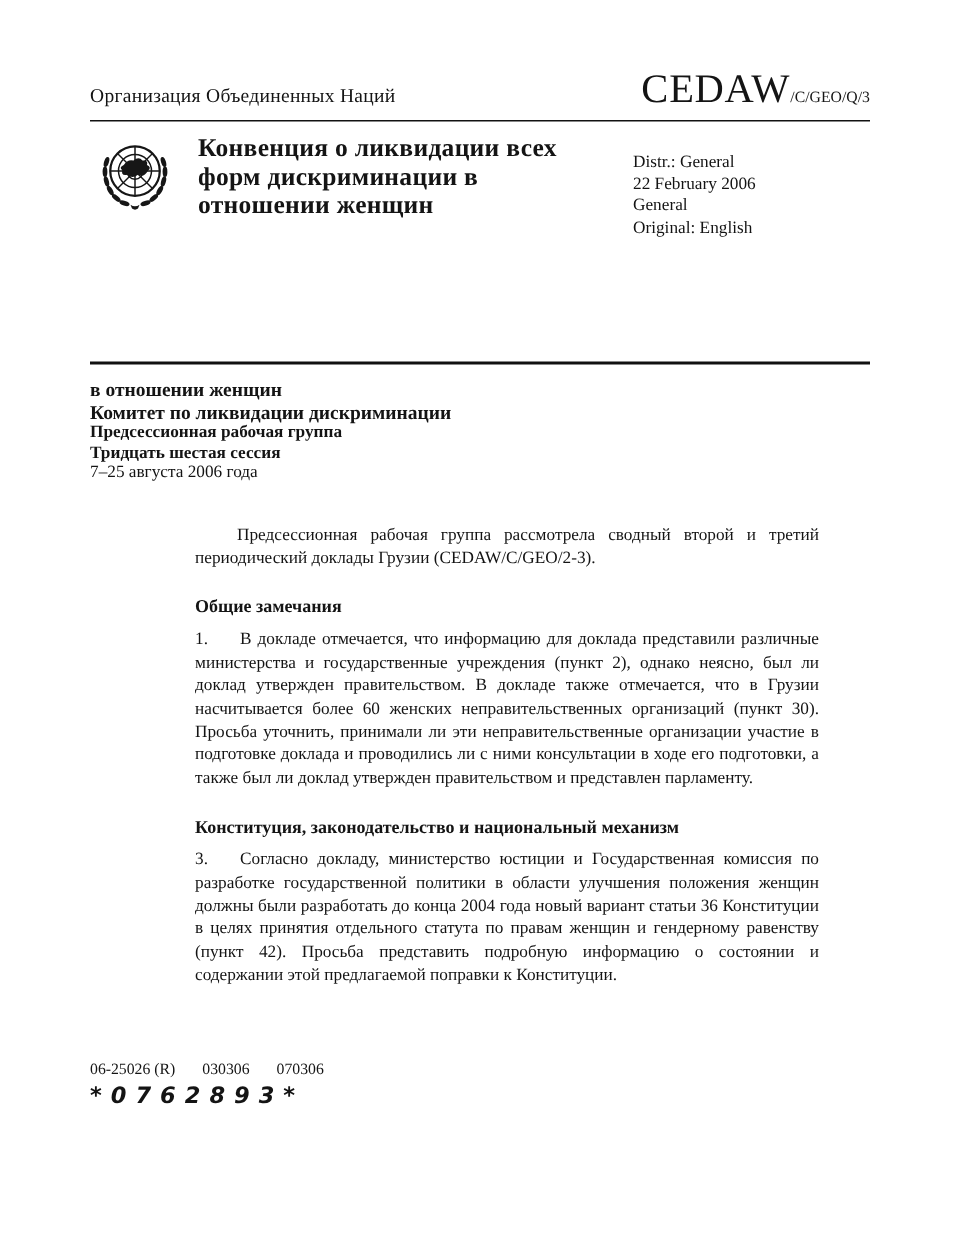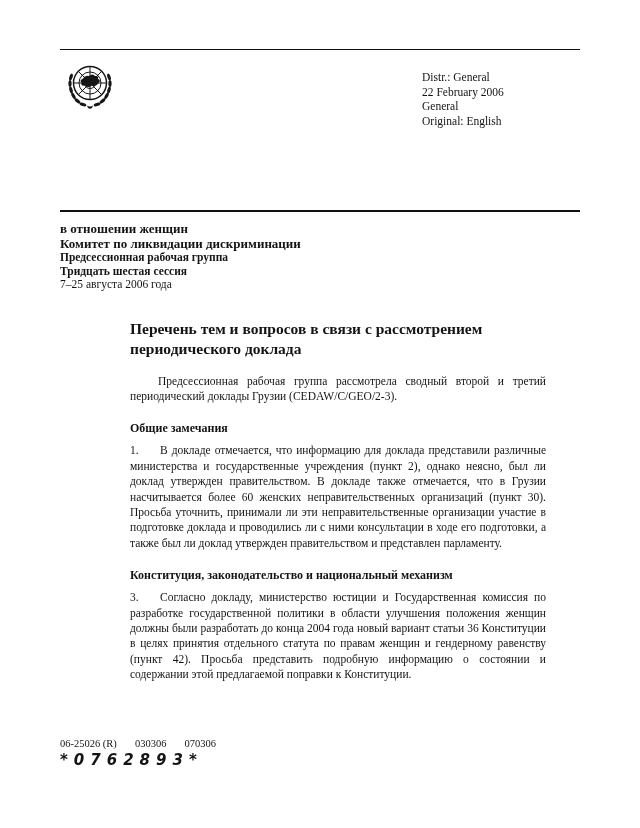--- a/index.html
+++ b/index.html
@@ -89,38 +89,42 @@
     margin-top: 17px;
   }
   .para { margin-top: 7px; }
   .para + .para { margin-top: 10px; }
   .para-num { display: inline-block; width: 30px; }
 
   
   .footer {
     position: absolute;
     left: 60px;
-    top: 738px;
+    top: 708px;
   }
   .footer-ref { font-size: 10.5px; }
   .footer-ref .gap { display: inline-block; width: 18px; }
   .barcode-text {
     margin-top: 2px;
     font-family: "DejaVu Sans", "Liberation Sans", sans-serif;
     font-weight: bold;
     font-style: italic;
     font-size: 15px;
     letter-spacing: 6px;
   }
 </style>
 </head>
 <body>
 
 <div class="page">
 
+  <div class="hdr-row1">
+    <span class="org-name">Организация Объединенных Наций</span>
+    <span class="doc-symbol"><span class="doc-symbol-main">CEDAW</span><span class="doc-symbol-suffix">/C/GEO/Q/3</span></span>
+  </div>
 
   <hr class="rule-thin">
 
   <div class="hdr-row2">
     <div class="emblem-wrap">
       <svg width="60" height="60" viewBox="0 0 120 120" aria-hidden="true">
         <g fill="none" stroke="#161616" stroke-width="3">
           <circle cx="60" cy="50" r="33"></circle>
         </g>
         <g fill="none" stroke="#161616" stroke-width="2">
@@ -142,40 +146,40 @@
           <ellipse cx="74" cy="93" rx="7" ry="3.2" transform="rotate(-18 74 93)"></ellipse>
           <ellipse cx="85" cy="86" rx="7" ry="3.2" transform="rotate(-40 85 86)"></ellipse>
           <ellipse cx="93" cy="76" rx="7" ry="3.2" transform="rotate(-60 93 76)"></ellipse>
           <ellipse cx="98" cy="64" rx="7" ry="3.2" transform="rotate(-75 98 64)"></ellipse>
           <ellipse cx="100" cy="51" rx="7" ry="3.2" transform="rotate(-90 100 51)"></ellipse>
           <ellipse cx="98" cy="38" rx="7" ry="3.2" transform="rotate(-108 98 38)"></ellipse>
           <path d="M54 95 q6 4 12 0 l-2 5 q-4 3 -8 0 z"></path>
         </g>
       </svg>
     </div>
+    <div class="conv-title">Конвенция о ликвидации всех форм дискриминации в отношении женщин</div>
     <div class="distr-block">
       <div>Distr.: General</div>
       <div>22 February 2006</div>
       <div>General</div>
       <div>Original: English</div>
     </div>
   </div>
 
   <hr class="rule-thick">
 
   <div class="committee">
     <div class="b">в отношении женщин</div>
     <div class="b">Комитет по ликвидации дискриминации</div>
     <div class="b small">Предсессионная рабочая группа</div>
     <div class="b small">Тридцать шестая сессия</div>
     <div class="small">7–25 августа 2006 года</div>
   </div>
 
   <div class="main">
-    <h1 class="main-title">Перечень тем и вопросов в связи с рассмотрением периодического доклада</h1>
     <p class="intro">Предсессионная рабочая группа рассмотрела сводный второй и третий периодический доклады Грузии (CEDAW/C/GEO/2-3).</p>
 
     <div class="sec-heading">Общие замечания</div>
     <p class="para"><span class="para-num">1.</span><span>В докладе отмечается, что информацию для доклада представили различные министерства и государственные учреждения (пункт 2), однако неясно, был ли доклад утвержден правительством. В докладе также отмечается, что в Грузии насчитывается более 60 женских неправительственных организаций (пункт 30). Просьба уточнить, принимали ли эти неправительственные организации участие в подготовке доклада и проводились ли с ними консультации в ходе его подготовки, а также был ли доклад утвержден правительством и представлен парламенту.</span></p>
 
     <div class="sec-heading">Конституция, законодательство и национальный механизм</div>
     <p class="para"><span class="para-num">3.</span><span>Согласно докладу, министерство юстиции и Государственная комиссия по разработке государственной политики в области улучшения положения женщин должны были разработать до конца 2004 года новый вариант статьи 36 Конституции в целях принятия отдельного статута по правам женщин и гендерному равенству (пункт 42). Просьба представить подробную информацию о состоянии и содержании этой предлагаемой поправки к Конституции.</span></p>
   </div>
 
   <div class="footer">

